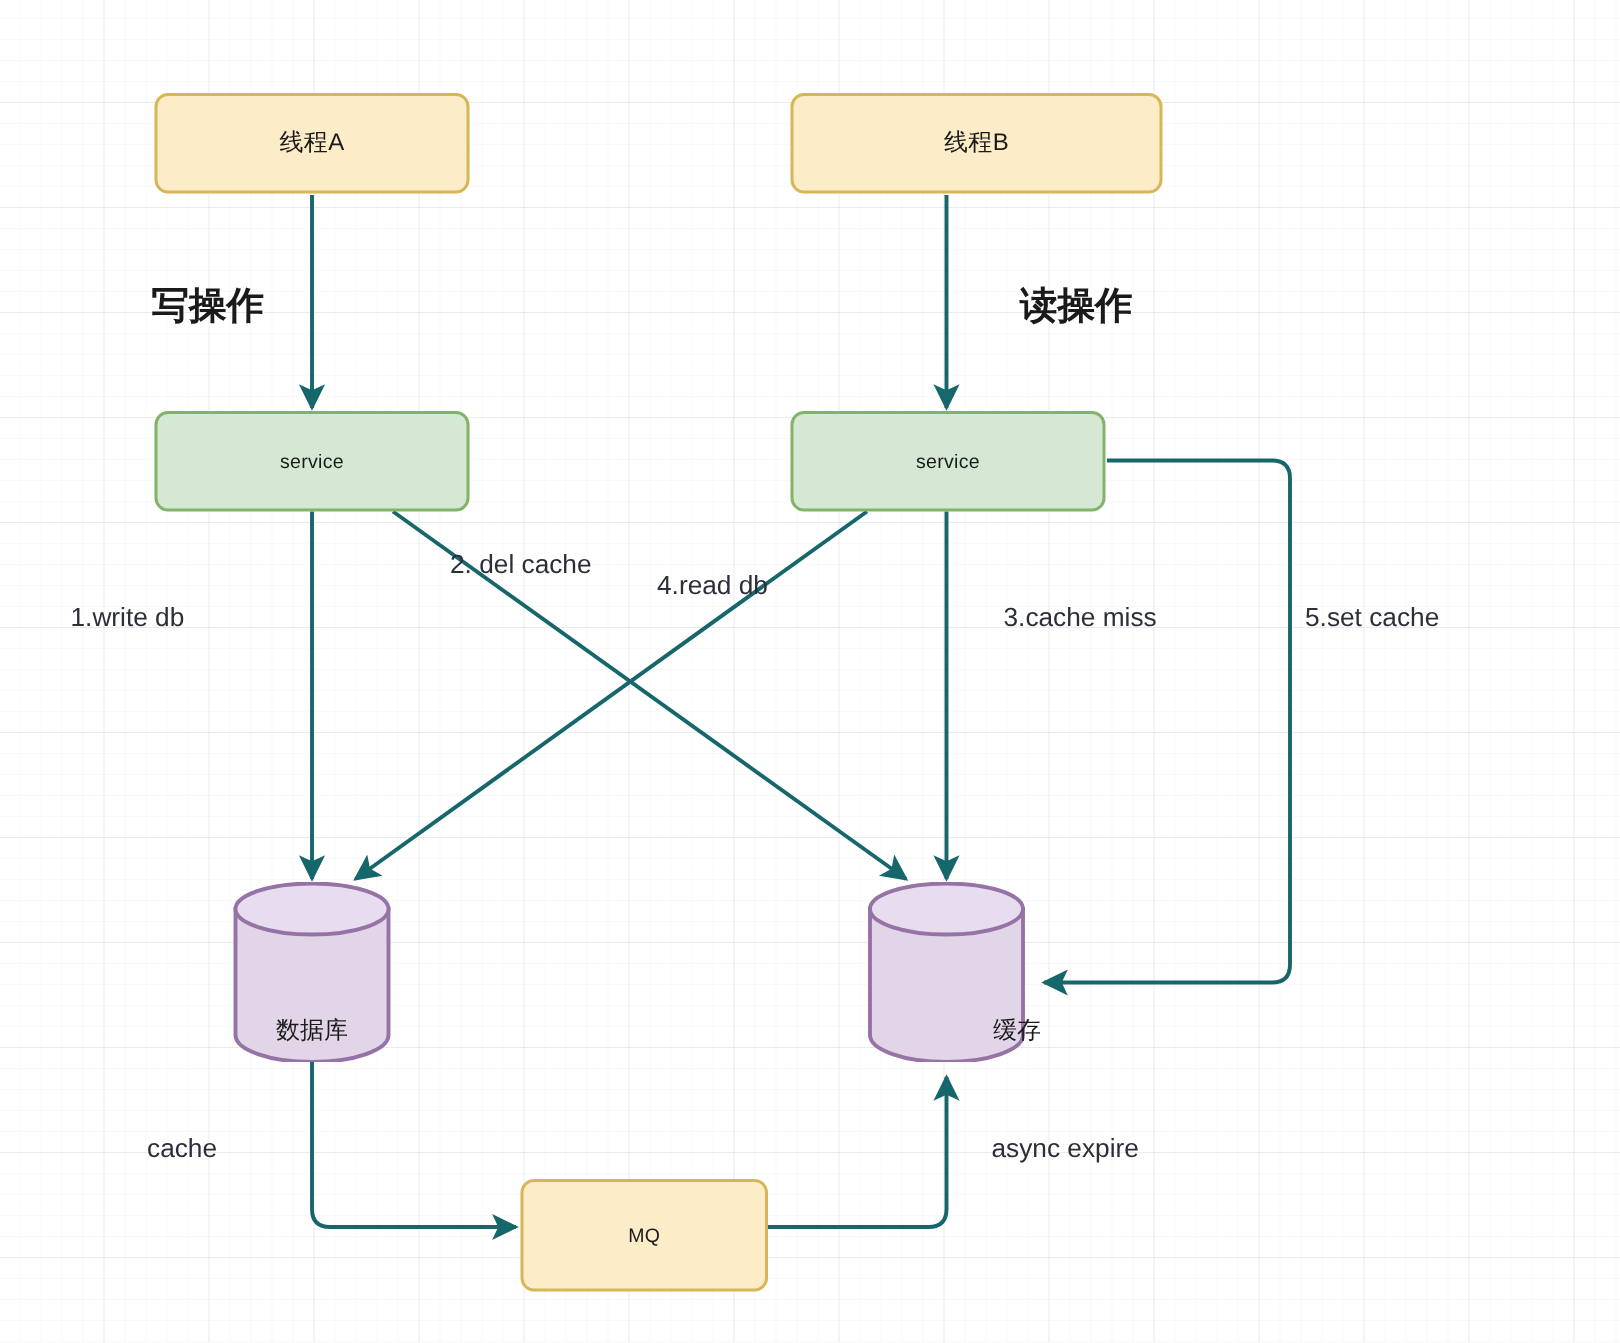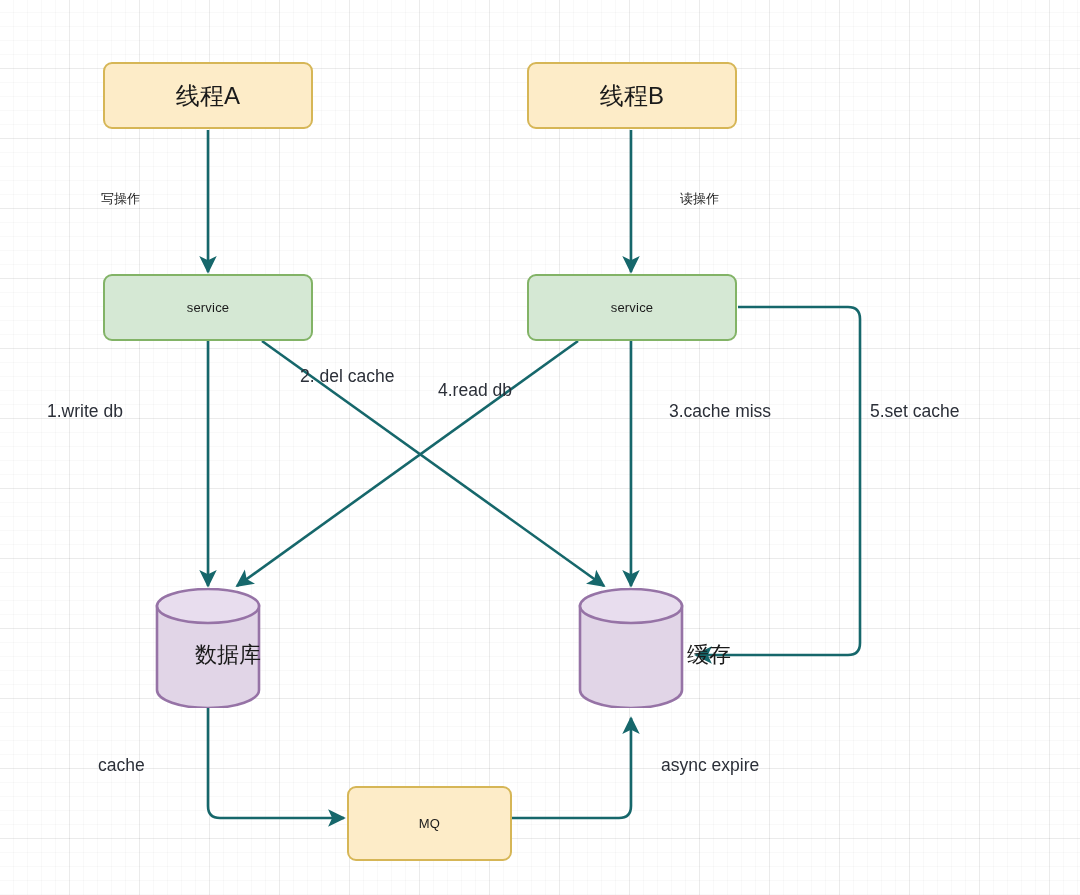--- a/index.html
+++ b/index.html
@@ -57,43 +57,45 @@
     background: #d5e8d4;
     border-color: #82b366;
   }
   .node-label {
     font-size: 13px;
     color: #1a1a1a;
     line-height: 1;
     letter-spacing: 0.2px;
   }
   .node-label.cjk {
-    font-size: 24px;
+    font-size: 16px;
   }
   .cyl {
     position: absolute;
   }
   .cyl-text {
     position: absolute;
     width: 100%;
-    text-align: right;
-    font-size: 22px;
+    text-align: center;
+    font-size: 16px;
     color: #1a1a1a;
     pointer-events: none;
+    margin-top: 37px;
   }
   .edge-label {
     position: absolute;
     font-size: 17.5px;
     color: #2b2f38;
     white-space: nowrap;
     line-height: 1;
   }
   .edge-label.cjk {
-    font-size: 13px;
+    font-size: 25px;
     color: #1a1a1a;
+    font-weight: bold;
   }
 </style>
 </head>
 <body>
 
 <div id="canvas">
 
   <svg id="wires" viewBox="0 0 1080 895" width="1080" height="895" xmlns="http://www.w3.org/2000/svg">
     <defs>
       <marker id="arrow" viewBox="0 0 12 12" refX="10.2" refY="6" markerWidth="7.2" markerHeight="7.2" orient="auto-start-reverse">
@@ -119,21 +121,21 @@
       <path d="M 208 708 L 208 806 Q 208 818 220 818 L 344 818"></path>
 
       <path d="M 512 818 L 619 818 Q 631 818 631 806 L 631 718"></path>
     </g>
   </svg>
 
   <div class="node node-box box-yellow" style="left:103px; top:62px; width:210px; height:67px;">
     <span class="node-label cjk">线程A</span>
   </div>
 
-  <div class="node node-box box-yellow" style="left:527px; top:62px; width:210px; height:67px;">
+  <div class="node node-box box-yellow" style="left:527px; top:62px; width:248px; height:67px;">
     <span class="node-label cjk">线程B</span>
   </div>
 
   <div class="node node-box box-green" style="left:103px; top:274px; width:210px; height:67px;">
     <span class="node-label">service</span>
   </div>
 
   <div class="node node-box box-green" style="left:527px; top:274px; width:210px; height:67px;">
     <span class="node-label">service</span>
   </div>

